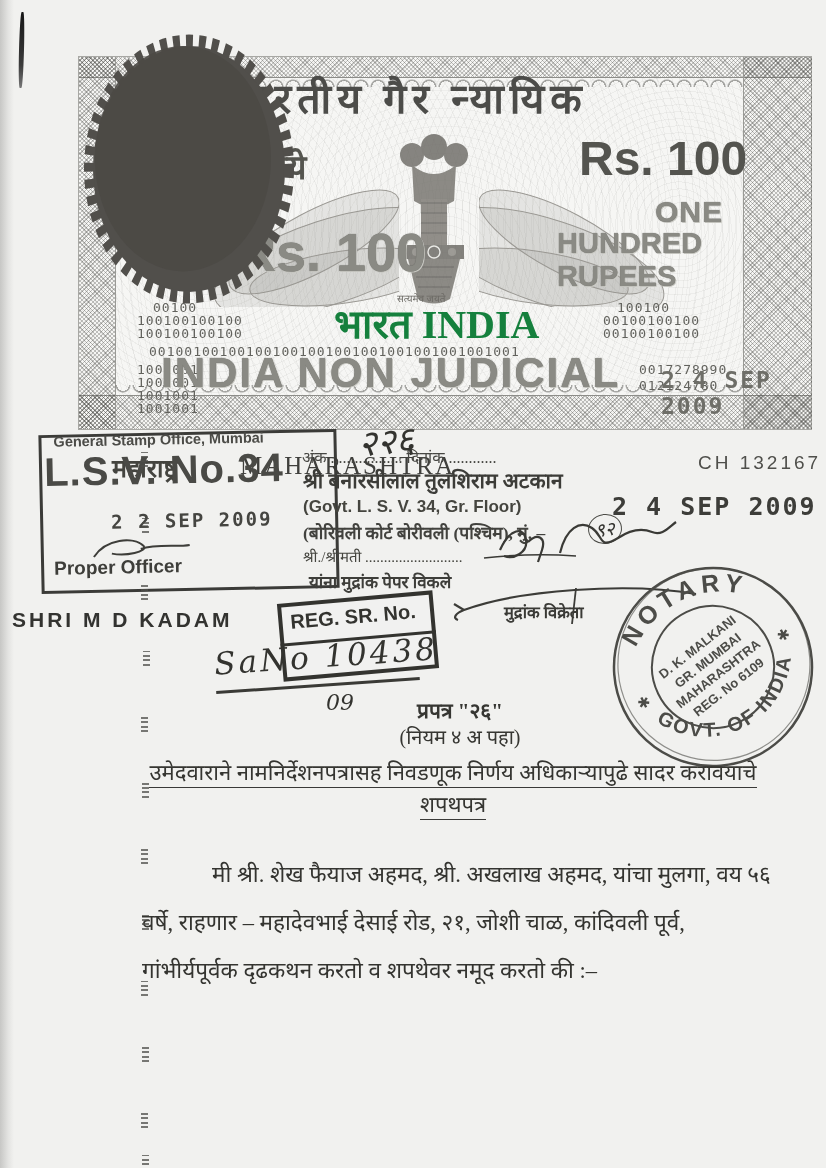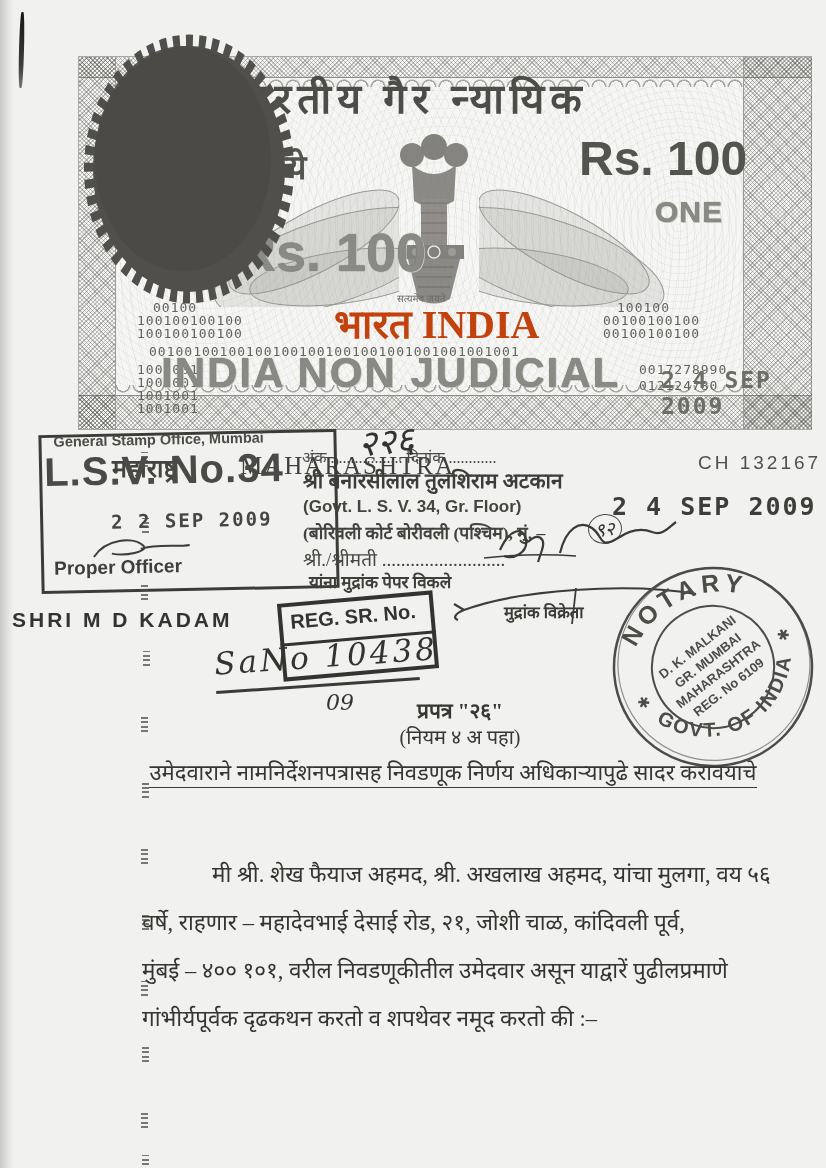--- a/index.html
+++ b/index.html
@@ -96,38 +96,39 @@
         <circle cx="68" cy="125" r="4" fill="#8a8882"></circle>
       <path d="M24,132 L76,132 L66,172 Q50,181 34,172 Z" fill="#75736d"></path>
       <path d="M30,140 h40 M32,150 h36 M34,160 h32" stroke="#5f5d58" stroke-width="1.5"></path>
     </g>
   </svg>
 
   <div class="abs" style="left:150px;top:12px;width:520px;text-align:left;font-size:41px;font-weight:bold;letter-spacing:6px;color:#4c4c49;">भारतीय गैर न्यायिक</div>
   <div class="abs" style="left:168px;top:86px;font-size:34px;font-weight:bold;color:#55554f;">रुपये</div>
   <div class="abs stamp-text" style="left:500px;top:74px;font-size:48px;">Rs. 100</div>
   <div class="abs stamp-text hollow" style="left:576px;top:138px;font-size:30px;letter-spacing:1px;">ONE</div>
+  <div class="abs stamp-text hollow" style="left:478px;top:170px;font-size:29px;">HUNDRED RUPEES</div>
   <div class="abs stamp-text hollow" style="left:158px;top:164px;font-size:54px;">Rs. 100</div>
   <div class="abs" style="left:318px;top:234px;font-size:10px;color:#6c6a65;">सत्यमेव जयते</div>
 
   <div class="abs binary" style="left:74px;top:244px;">00100</div>
   <div class="abs binary" style="left:58px;top:257px;">100100100100</div>
   <div class="abs binary" style="left:58px;top:270px;">100100100100</div>
   <div class="abs binary" style="left:70px;top:288px;width:520px;overflow:hidden;">001001001001001001001001001001001001001001</div>
   <div class="abs binary" style="left:58px;top:306px;">1001001</div>
   <div class="abs binary" style="left:58px;top:319px;">1001001</div>
   <div class="abs binary" style="left:58px;top:332px;">1001001</div>
   <div class="abs binary" style="left:58px;top:345px;">1001001</div>
   <div class="abs binary" style="left:538px;top:244px;">100100</div>
   <div class="abs binary" style="left:524px;top:257px;">00100100100</div>
   <div class="abs binary" style="left:524px;top:270px;">00100100100</div>
   <div class="abs binary" style="left:560px;top:306px;">0017278990</div>
   <div class="abs binary" style="left:560px;top:322px;">012124780</div>
 
-  <div class="abs" style="left:255px;top:238px;font-size:40px;font-weight:bold;color:#c2410c;">भारत INDIA</div>
+  <div class="abs" style="left:255px;top:238px;font-size:40px;font-weight:bold;color:#15803d;">भारत INDIA</div>
   <div class="abs stamp-text hollow" style="left:82px;top:292px;font-size:42px;letter-spacing:2px;">INDIA NON JUDICIAL</div>
   <div class="abs datestamp" style="left:582px;top:310px;font-size:23px;color:#6e6e68;">2 4 SEP 2009</div>
 </div>
 
 <svg class="abs blob" viewBox="0 0 226 286">
   <g transform="translate(113,143) scale(1.0,1.28)">
     <circle r="96" fill="#514f4b"></circle>
     <circle r="100" fill="none" stroke="#514f4b" stroke-width="10" stroke-dasharray="7 6"></circle>
     <circle cx="-6" cy="-8" r="88" fill="#4b4945" opacity=".9"></circle>
   </g>
@@ -145,21 +146,21 @@
   </svg>
   <div class="abs sans" style="left:10px;top:120px;font-size:19px;font-weight:bold;color:#3e3e3a;">Proper Officer</div>
 </div>
 
 <div class="abs" style="left:302px;top:446px;font-size:16px;color:#474743;">अंक ..................  दिनांक ............</div>
 <div class="abs hand" style="left:358px;top:416px;font-size:36px;transform:rotate(-5deg);">२२६</div>
 <div class="abs" style="left:303px;top:466px;font-size:21px;font-weight:bold;color:#3c3c38;">श्री बनारसीलाल तुलशिराम अटकान</div>
 <div class="abs sans" style="left:303px;top:497px;font-size:17px;font-weight:bold;color:#45453f;">(Govt. L. S. V. 34, Gr. Floor)</div>
 <div class="abs" style="left:303px;top:520px;font-size:17.5px;font-weight:bold;color:#42423e;">(बोरिवली कोर्ट बोरीवली (पश्चिम), मुं. –</div>
 <div class="abs hand" style="left:588px;top:514px;font-size:19px;border:1.5px solid #4a4a45;border-radius:50%;padding:1px 6px;transform:rotate(-8deg);">९२</div>
-<div class="abs" style="left:303px;top:546px;font-size:19px;color:#45453f;">श्री./श्रीमती ..........................</div>
+<div class="abs" style="left:303px;top:546px;font-size:15px;color:#45453f;">श्री./श्रीमती ..........................</div>
 <div class="abs" style="left:309px;top:570px;font-size:17px;font-weight:bold;color:#3e3e3a;">यांना मुद्रांक पेपर विकले</div>
 
 <div class="abs sans" style="left:698px;top:452px;font-size:19px;letter-spacing:3px;color:#4f4f4b;">CH 132167</div>
 <div class="abs datestamp" style="left:612px;top:492px;font-size:25px;color:#3d3d39;">2 4 SEP 2009</div>
 
 <svg class="abs" style="left:480px;top:498px;" width="220" height="75">
   <path d="M20,52 C30,30 44,28 46,42 C48,54 34,62 24,58 M48,44 C58,34 66,40 62,52 L58,64 M80,55 C86,30 100,22 112,30 C124,38 118,52 138,40 C150,32 162,30 172,34 C182,38 188,30 196,24" fill="none" stroke="#3a3a36" stroke-width="2.2"></path>
   <path d="M4,60 C40,56 70,56 96,58" fill="none" stroke="#3a3a36" stroke-width="1.6"></path>
 </svg>
 
@@ -203,26 +204,26 @@
     <text x="115" y="128">MAHARASHTRA</text>
     <text x="115" y="145">REG. No 6109</text>
   </g>
 </svg>
 
 <div class="abs" style="left:330px;top:696px;width:260px;text-align:center;font-size:21px;font-weight:bold;color:#363632;">प्रपत्र "२६"</div>
 <div class="abs" style="left:330px;top:723px;width:260px;text-align:center;font-size:20px;color:#363632;">(नियम ४ अ पहा)</div>
 
 <div class="abs" style="left:90px;top:757px;width:726px;text-align:center;font-size:22px;color:#353531;line-height:32px;">
   <div><span class="underline-title">उमेदवाराने नामनिर्देशनपत्रासह निवडणूक निर्णय अधिकाऱ्यापुढे सादर करावयाचे</span></div>
+  <div><span class="underline-title">शपथपत्र</span></div>
 </div>
 
 <div class="abs" style="left:142px;top:858px;width:676px;font-size:22.5px;color:#343430;">
   <div style="padding-left:70px;margin-bottom:17px;">मी श्री. शेख फैयाज अहमद, श्री. अखलाख अहमद, यांचा मुलगा, वय ५६</div>
   <div style="margin-bottom:17px;">वर्षे, राहणार – महादेवभाई देसाई रोड, २१, जोशी चाळ, कांदिवली पूर्व,</div>
-  <div style="margin-bottom:17px;">मुंबई – ४०० १०१, वरील निवडणूकीतील उमेदवार असून याद्वारें पुढीलप्रमाणे</div>
   <div>गांभीर्यपूर्वक दृढकथन करतो व शपथेवर नमूद करतो की :–</div>
 </div>
 
 <div class="abs stitch" style="left:141px;top:452px;"></div>
 <div class="abs stitch" style="left:142px;top:518px;"></div>
 <div class="abs stitch" style="left:141px;top:585px;"></div>
 <div class="abs stitch" style="left:143px;top:651px;"></div>
 <div class="abs stitch" style="left:141px;top:717px;"></div>
 <div class="abs stitch" style="left:142px;top:783px;"></div>
 <div class="abs stitch" style="left:141px;top:849px;"></div>

